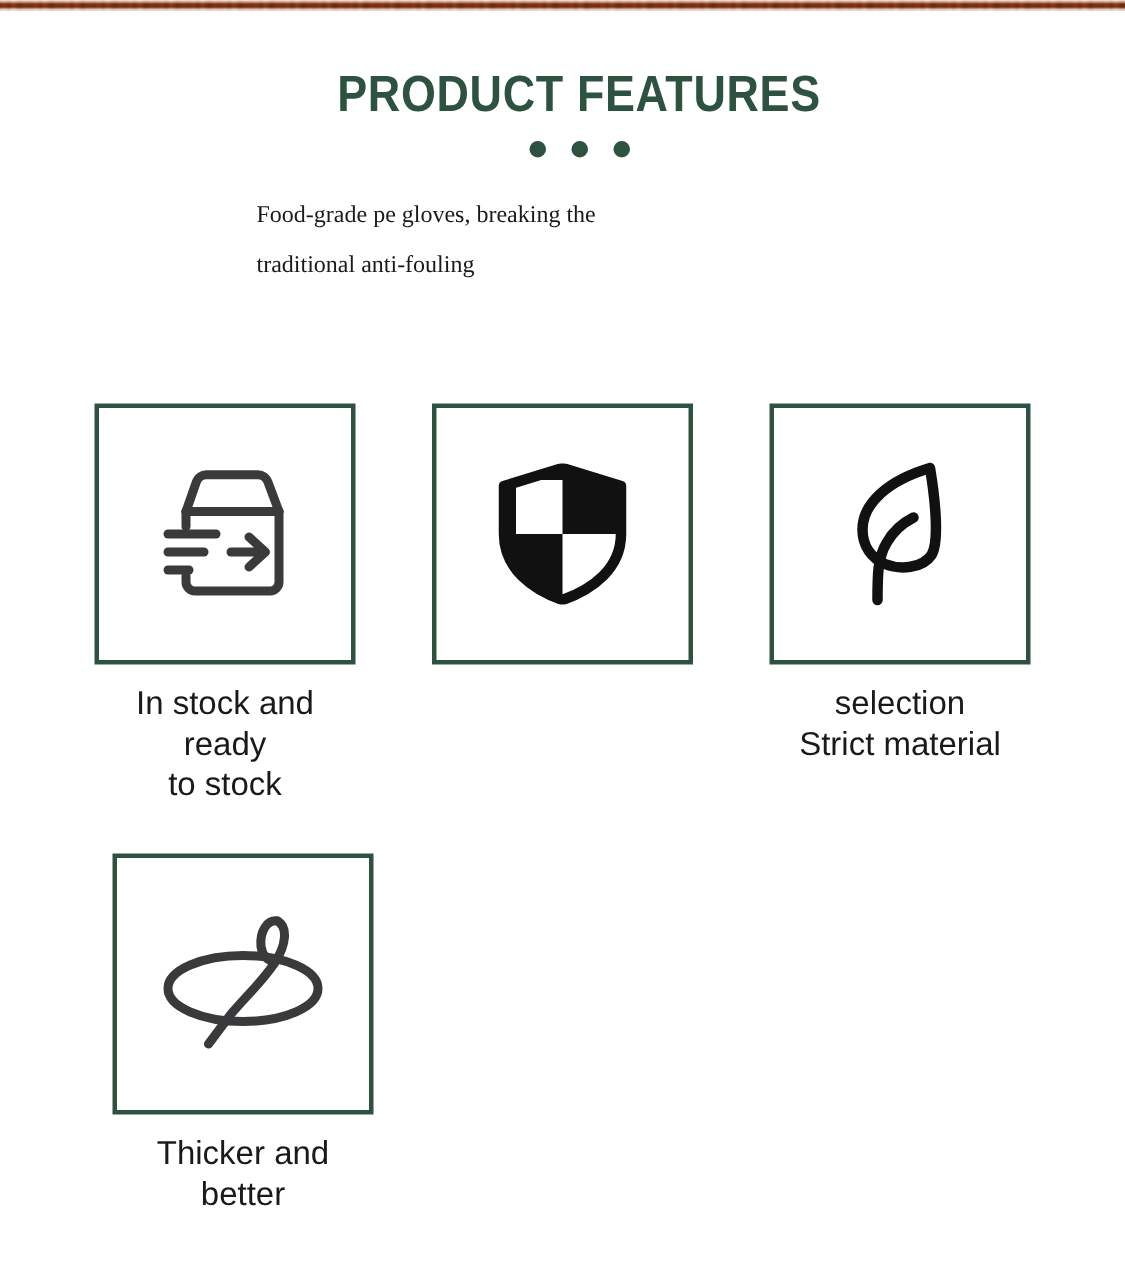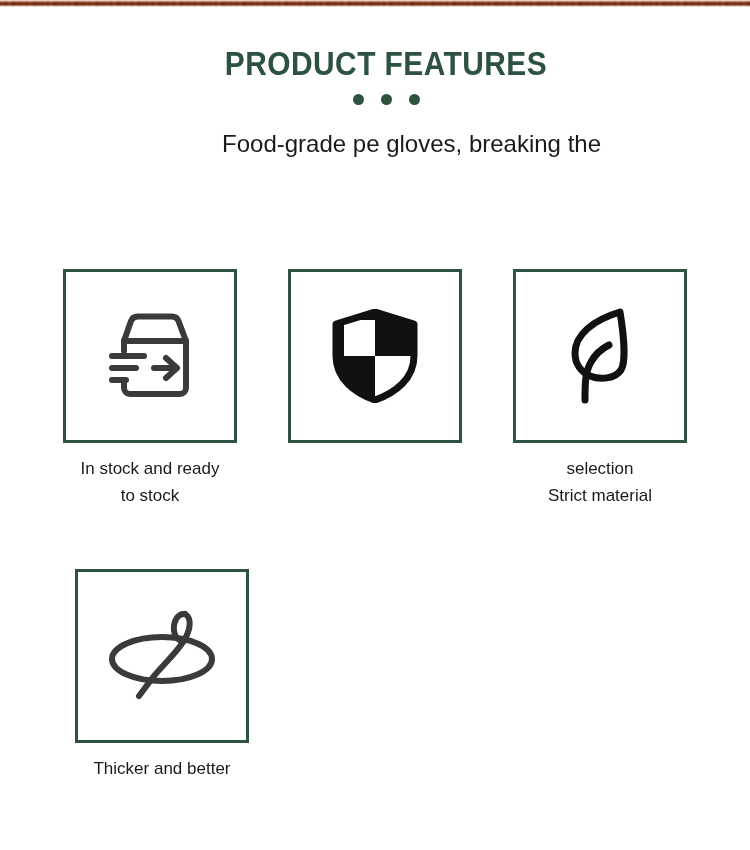--- a/index.html
+++ b/index.html
@@ -79,24 +79,25 @@
   }
   .dot {
     width: 11px;
     height: 11px;
     border-radius: 50%;
     background: #2e5240;
   }
   .subtitle {
     margin: 22px auto 0 auto;
     width: 430px;
-    font-size: 24px;
+    font-size: 16px;
     line-height: 33px;
     color: #1a1a1a;
-    text-align: right;
+    text-align: left;
+    font-family: Liberation Serif, serif;
   }
 
   
   .grid {
     position: absolute;
     top: 269px;
     left: 63px;
     width: 624px;
     display: grid;
     grid-template-columns: 174px 174px 174px;
@@ -126,21 +127,21 @@
     display: flex;
     align-items: center;
     justify-content: center;
   }
   .icon-box svg {
     display: block;
   }
   .feature-label {
     margin-top: 12px;
     text-align: center;
-    font-size: 17px;
+    font-size: 22px;
     line-height: 27px;
     color: #1a1a1a;
   }
 </style>
 </head>
 <body>
 
 <div class="page">
 
   <div class="top-strip"></div>
@@ -150,20 +151,21 @@
     <h1 class="title">PRODUCT FEATURES</h1>
 
     <div class="dots">
       <span class="dot"></span>
       <span class="dot"></span>
       <span class="dot"></span>
     </div>
 
     <div class="subtitle">
       <div>Food-grade pe gloves, breaking the</div>
+      <div>traditional anti-fouling</div>
     </div>
   </div>
 
   <div class="grid">
 
     <div class="feature">
       <div class="icon-box">
         <svg width="100" height="92" viewBox="0 0 100 92" fill="none">
           <path d="M24 31 L31 11 A7 7 0 0 1 37.5 6.5 L72 6.5 A7 7 0 0 1 78.5 11 L86 31" stroke="#3a3a3c" stroke-width="6" stroke-linecap="round" stroke-linejoin="round"></path>
           <path d="M24 31 L86 31" stroke="#3a3a3c" stroke-width="6" stroke-linecap="round"></path>

